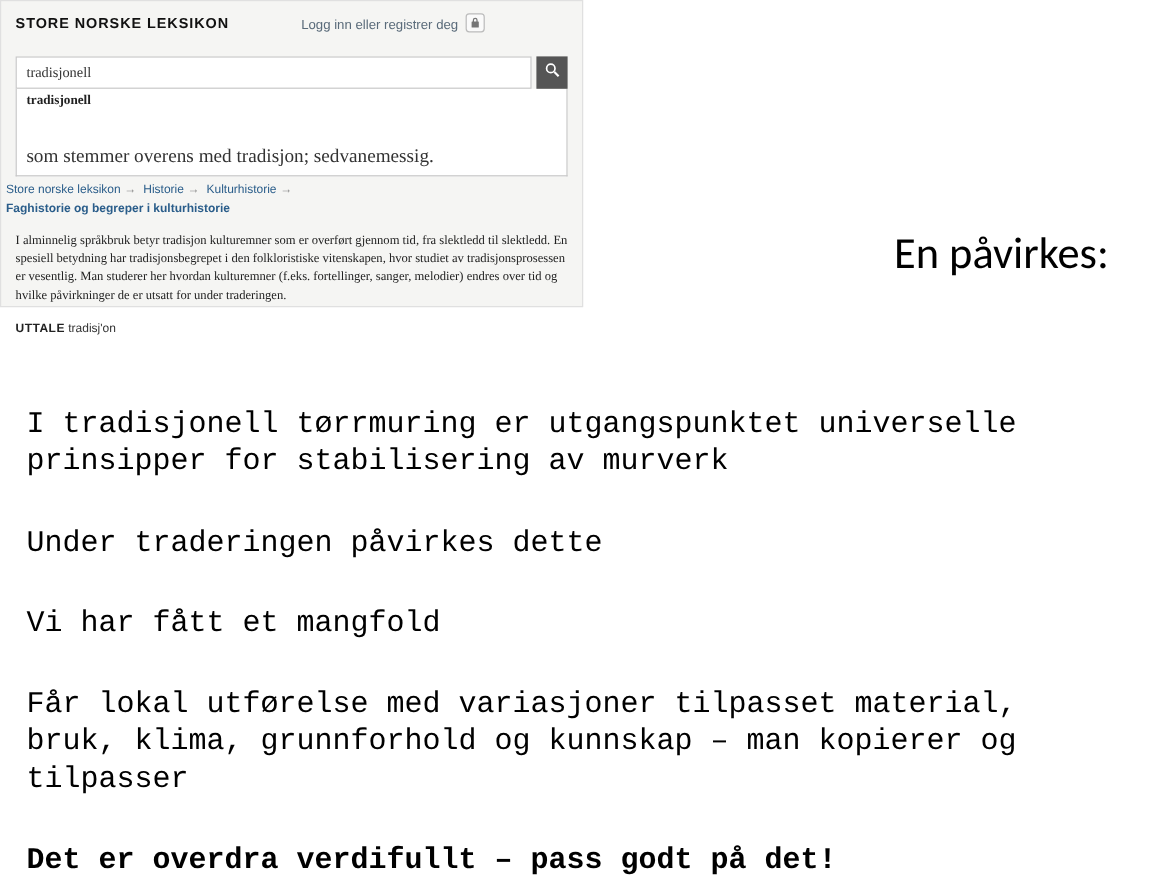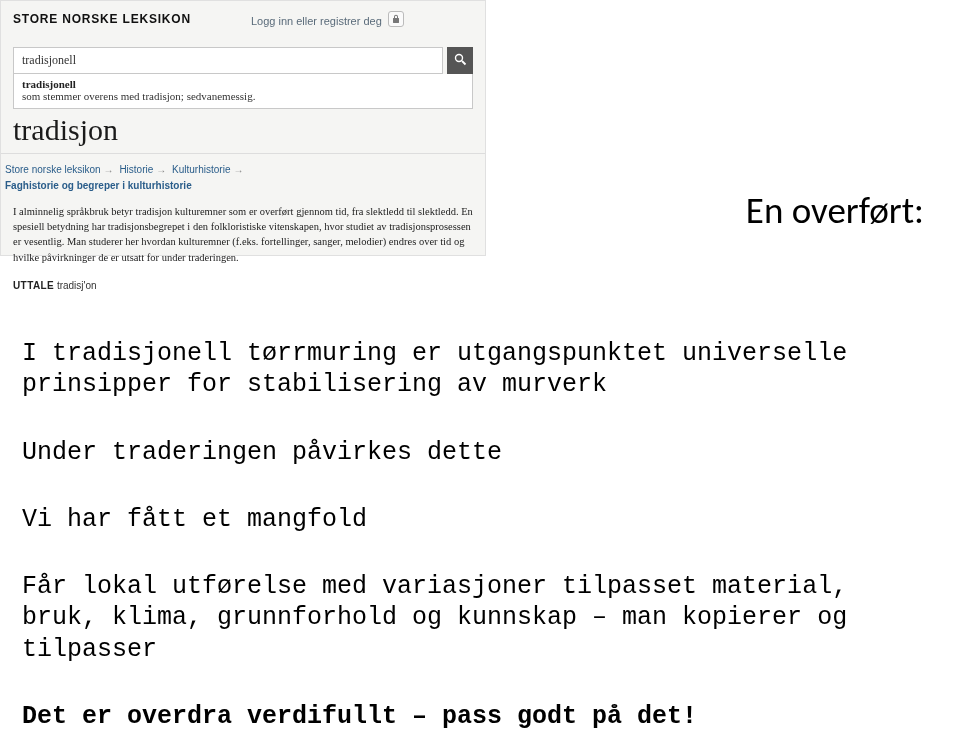--- a/index.html
+++ b/index.html
@@ -71,21 +71,21 @@
     margin-left: 4px;
   }
   .lex-suggest {
     margin: 0 12px;
     background: #fff;
     border: 1px solid #c8c8c8;
     border-top: none;
     padding: 4px 8px 6px 8px;
   }
   .lex-suggest-title { font-size: 11px; font-weight: bold; color: #222; font-family: Georgia, serif; }
-  .lex-suggest-desc { font-size: 11px; color: #333; font-family: Georgia, serif; }
+  .lex-suggest-desc { font-size: 16px; color: #333; font-family: Georgia, serif; margin-top: 32px; }
   .lex-article-title {
     font-family: Georgia, serif;
     font-size: 30px;
     color: #1a1a1a;
     padding: 4px 12px 6px 12px;
     font-weight: normal;
     border-bottom: 1px solid #ddd;
     margin: 0 0 4px 0;
   }
   .lex-breadcrumbs {
@@ -161,41 +161,40 @@
             <line x1="8" y1="8" x2="11.5" y2="11.5" stroke="#fff" stroke-width="1.8"></line>
           </svg>
       </span>
     </div>
   </div>
   <div class="lex-suggest">
     <div class="lex-suggest-title">tradisjonell</div>
     <div class="lex-suggest-desc">som stemmer overens med tradisjon; sedvanemessig.</div>
   </div>
 
-  <h1 class="lex-article-title">tradisjon</h1>
 
   <div class="lex-breadcrumbs">
     <span>Store norske leksikon</span><span class="arrow">→</span>
     <span>Historie</span><span class="arrow">→</span>
     <span>Kulturhistorie</span><span class="arrow">→</span><br>
     <span class="bold">Faghistorie og begreper i kulturhistorie</span>
   </div>
 
   <div class="lex-body">
     <div class="lex-bodytext">I alminnelig språkbruk betyr tradisjon kulturemner som er overført gjennom tid, fra slektledd til slektledd. En spesiell betydning har tradisjonsbegrepet i den folkloristiske vitenskapen, hvor studiet av tradisjonsprosessen er vesentlig. Man studerer her hvordan kulturemner (f.eks. fortellinger, sanger, melodier) endres over tid og hvilke påvirkninger de er utsatt for under traderingen.</div>
     <div class="lex-sidebar">
       <div class="row">
         <span class="label">UTTALE</span>
         <span class="val">tradisj'on</span>
       </div>
     </div>
   </div>
 </div>
 
-<div class="slide-heading">En overført:</div>
+<div class="slide-heading">En påvirkes:</div>
 
 <div class="slide-text">
   <div class="p first">I tradisjonell tørrmuring er utgangspunktet universelle prinsipper for stabilisering av murverk</div>
   <div class="p">Under traderingen påvirkes dette</div>
   <div class="p">Vi har fått et mangfold</div>
   <div class="p">Får lokal utførelse med variasjoner tilpasset material, bruk, klima, grunnforhold og  kunnskap – man kopierer og tilpasser</div>
   <div class="p bold">Det er overdra verdifullt – pass godt på det!</div>
 </div>
 
 </body></html>

